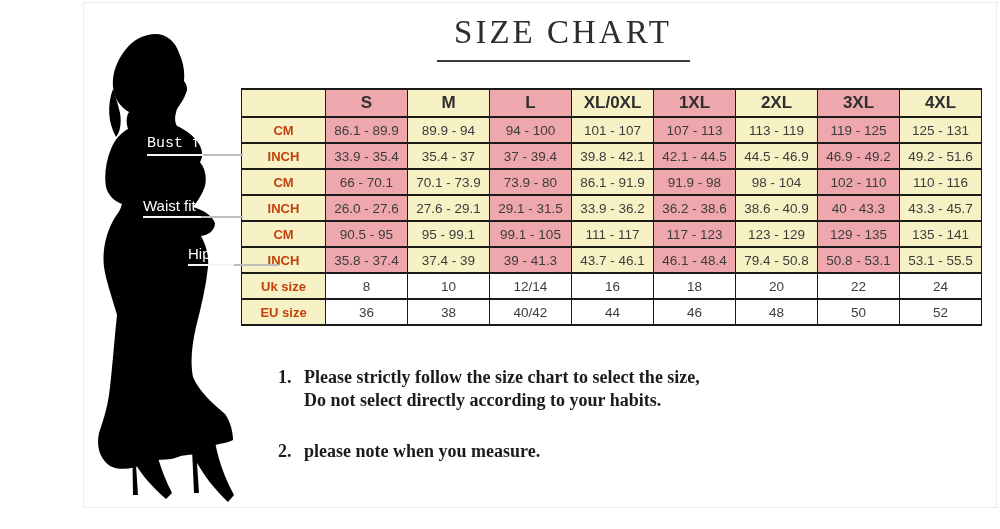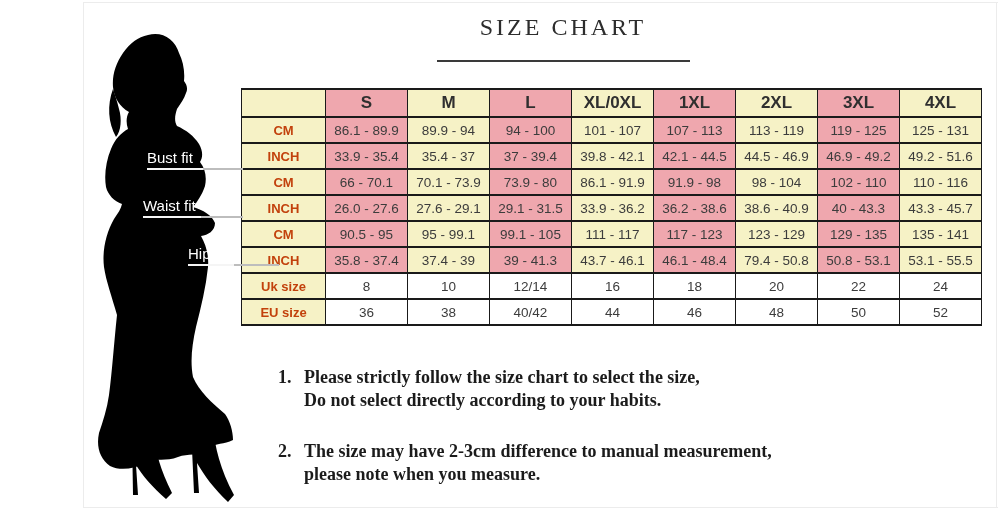--- a/index.html
+++ b/index.html
@@ -13,35 +13,35 @@
 
   
   .frame-line{position:absolute;background:#ececec;}
   .frame-top{left:83px;top:2px;width:915px;height:1px;}
   .frame-left{left:83px;top:2px;width:1px;height:506px;}
   .frame-right{left:996px;top:2px;width:1px;height:506px;}
   .frame-bottom{left:83px;top:507px;width:915px;height:1px;}
 
   
   .title{position:absolute;left:363px;top:14px;width:400px;text-align:center;
-    font-family:"Liberation Serif",serif;font-size:24px;letter-spacing:3px;
+    font-family:"Liberation Serif",serif;font-size:33px;letter-spacing:3px;
     color:#2d2d2d;white-space:nowrap;}
   .title-underline{position:absolute;left:437px;top:60px;width:253px;height:2px;background:#3a3a3a;}
 
   
   .figure-svg{position:absolute;left:78px;top:25px;width:180px;height:485px;z-index:1;}
 
   
   .measure{position:absolute;z-index:3;}
   .measure .mlabel{display:block;color:#ffffff;font-size:15px;line-height:15px;
     margin-bottom:3px;white-space:nowrap;}
   .measure .mline{display:flex;height:2px;}
   .measure .seg-white{background:#f5f5f5;height:2px;}
   .measure .seg-gray{background:var(--conngray);height:2px;flex:1;}
-  .measure-bust{left:147px;top:150px;width:96px;}
+  .measure-bust{left:147px;top:136px;width:96px;font-family:Liberation Mono, monospace;}
   .measure-bust .seg-white{width:56px;}
   .measure-waist{left:143px;top:198px;width:100px;}
   .measure-waist .seg-white{width:58px;}
   .measure-hip{left:152px;top:246px;width:91px;margin-left:36px;}
   .measure-hip .seg-white{width:46px;}
 
   
   table.size-table{position:absolute;left:241px;top:88px;border-collapse:collapse;
     z-index:2;table-layout:fixed;}
   .size-table th,.size-table td{
@@ -231,19 +231,18 @@
     <div class="note">
       <span class="num">1.</span>
       <div class="ntext">
         <div>Please strictly follow the size chart to select the size,</div>
         <div>Do not select directly according to your habits.</div>
       </div>
     </div>
     <div class="note">
       <span class="num">2.</span>
       <div class="ntext">
-        <div>The size may have 2-3cm difference  to manual measurement,</div>
         <div>please note when you measure.</div>
       </div>
     </div>
   </div>
 
 </div>
 
 </body></html>

